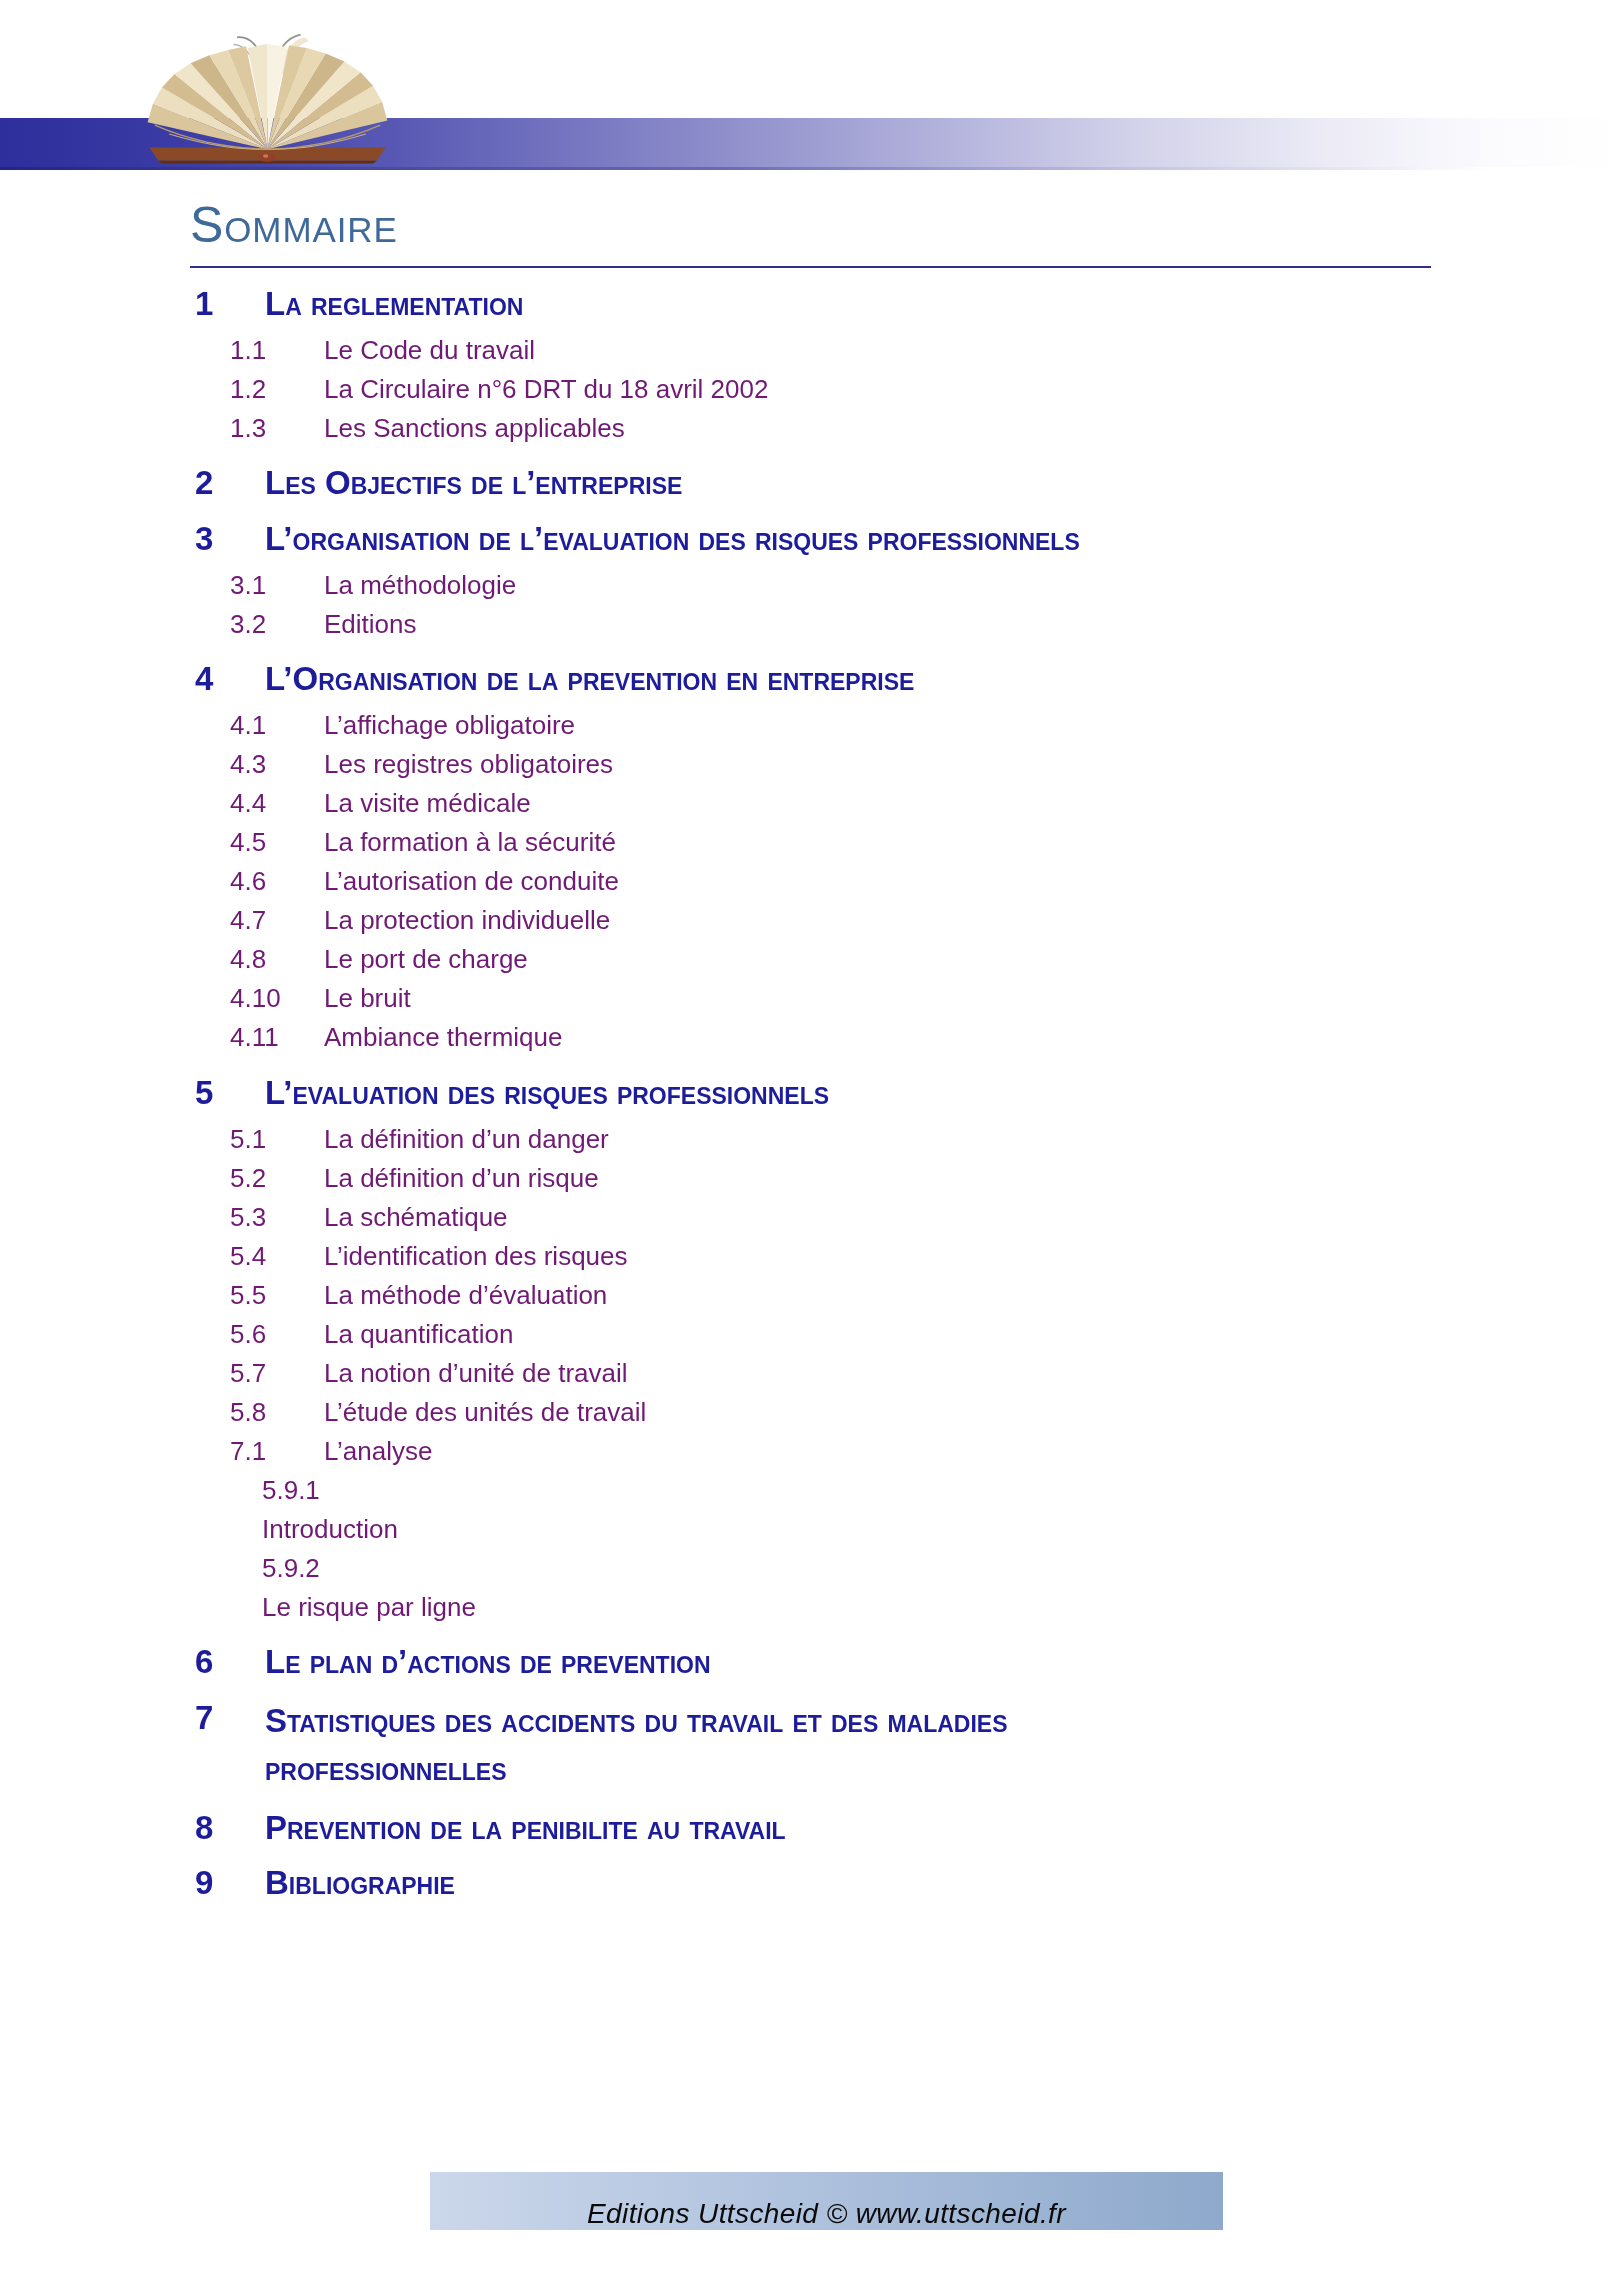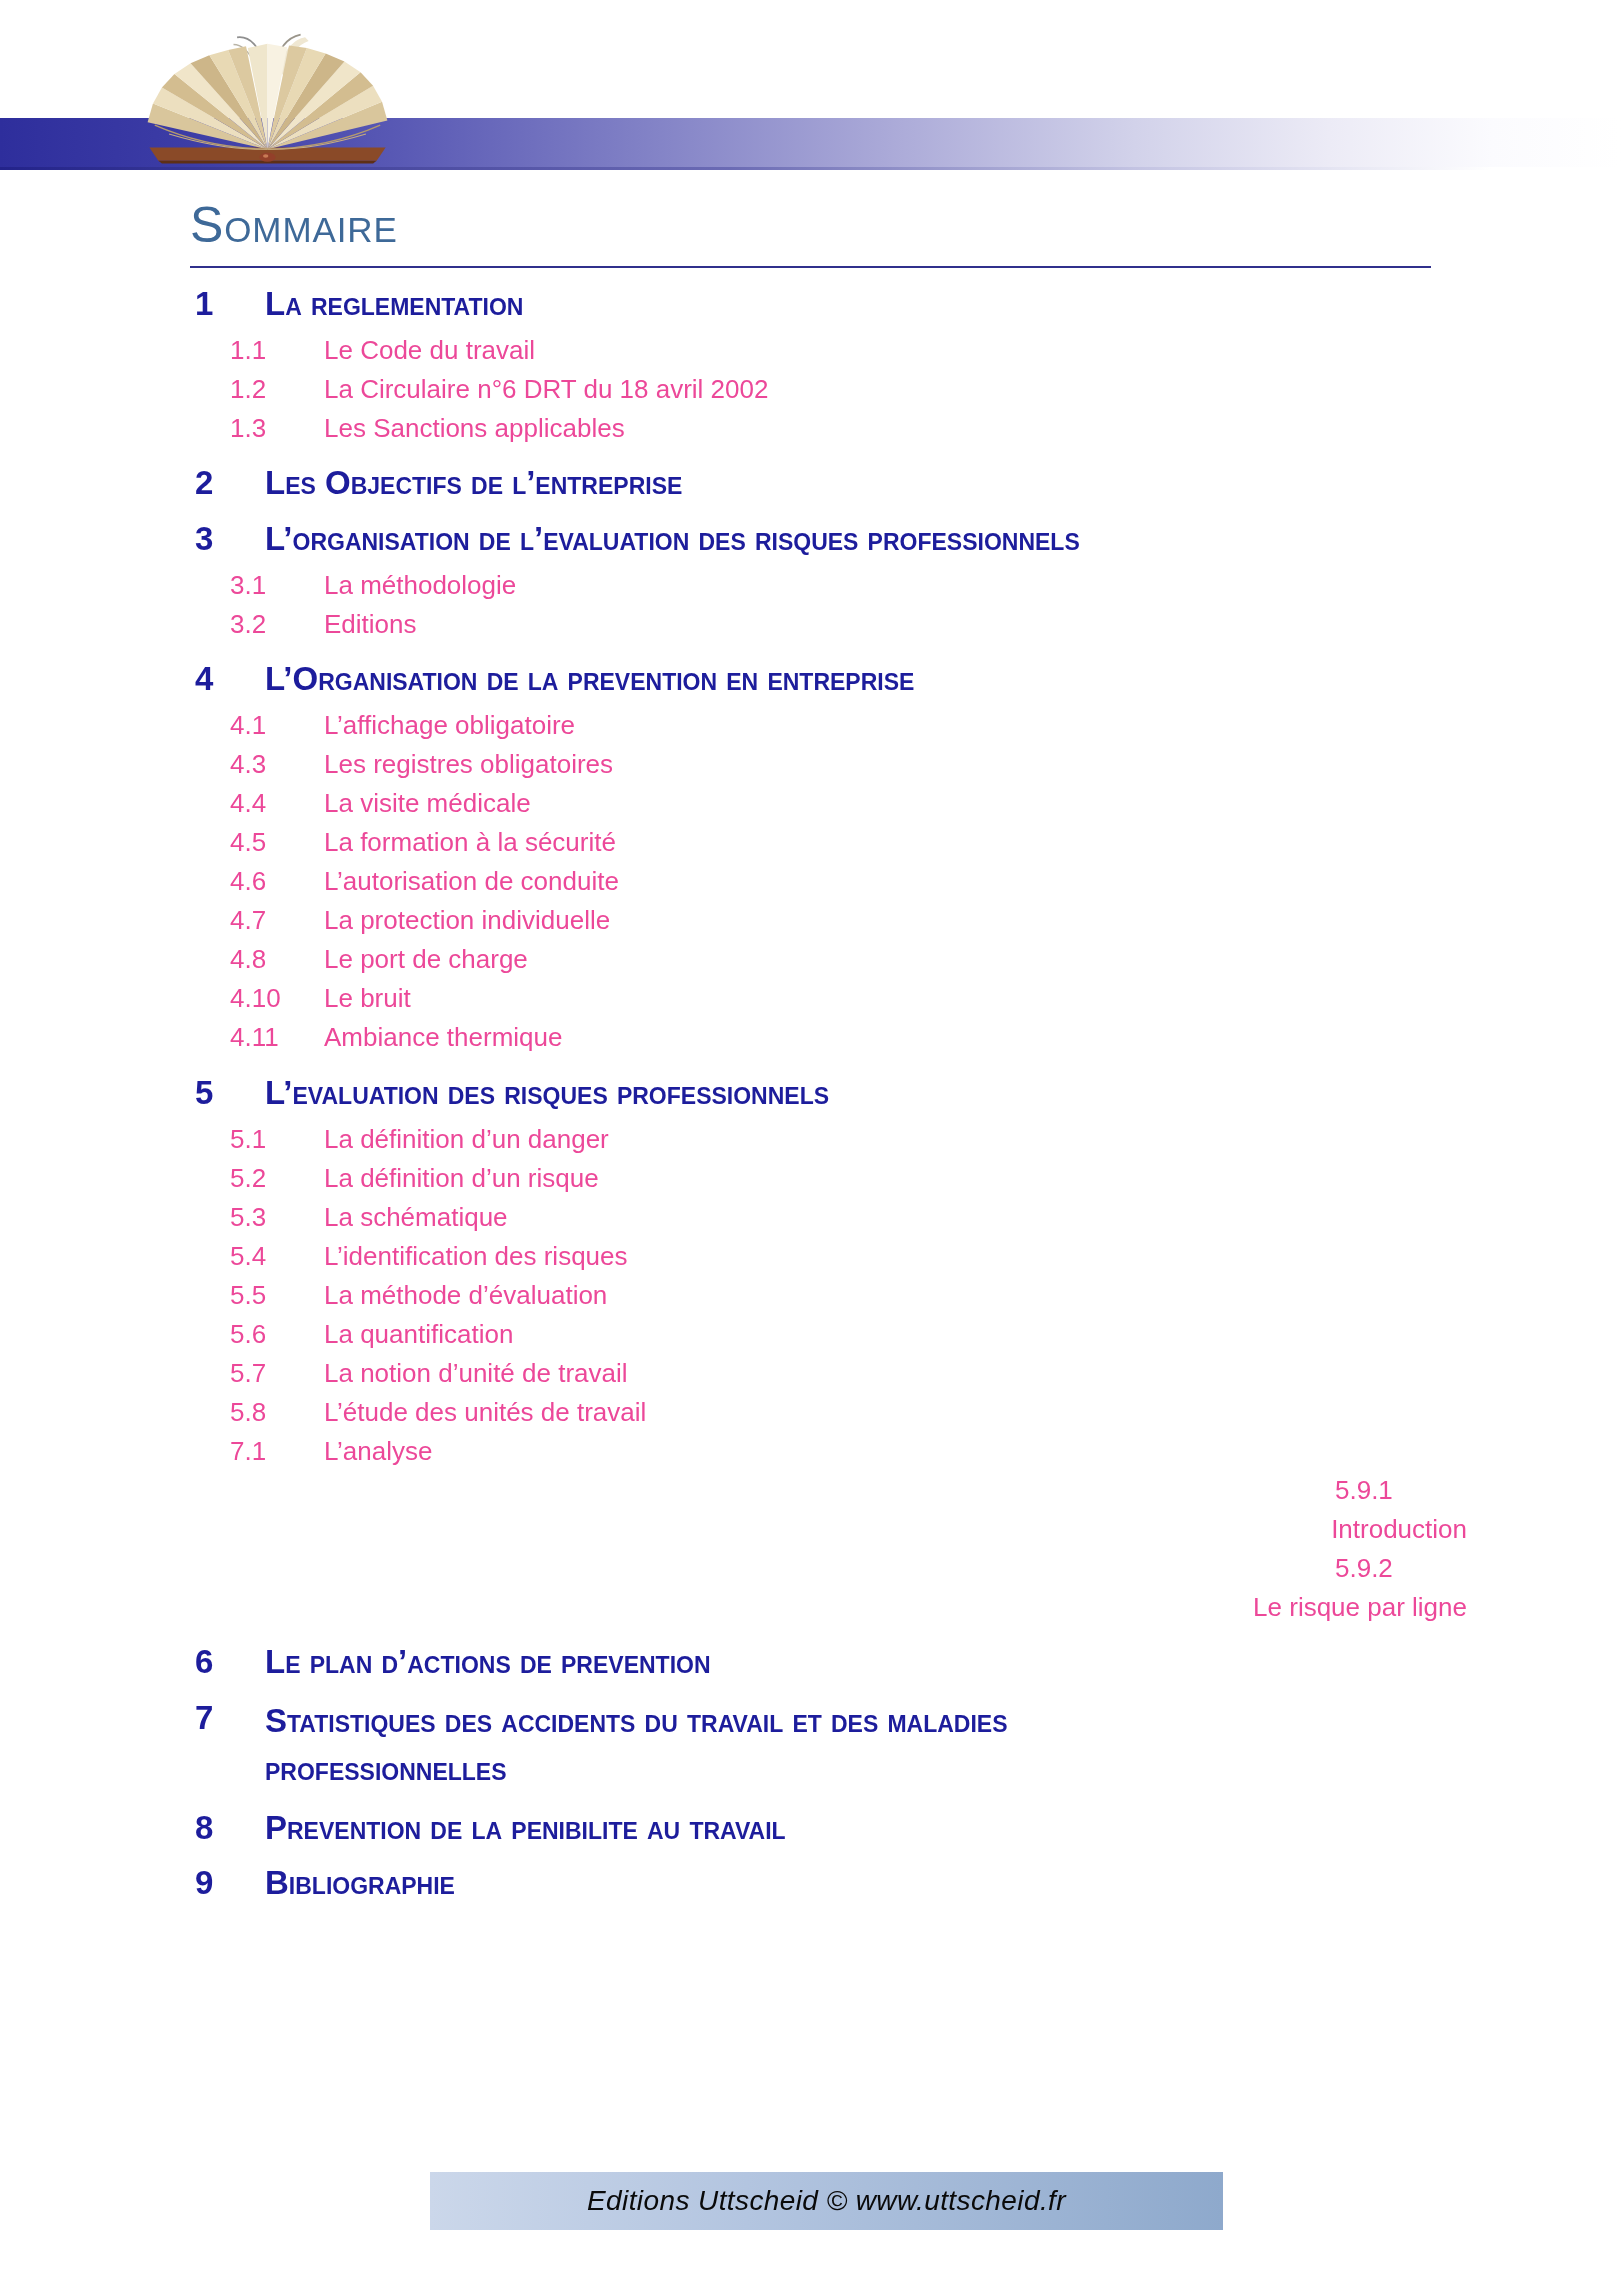--- a/index.html
+++ b/index.html
@@ -36,32 +36,32 @@
     display:flex;align-items:flex-start;
     color:#1d1d9c;font-weight:bold;font-size:33px;line-height:41px;
     margin:14.3px 0 7.2px 0;
   }
   .toc-h:first-child{margin-top:0;}
   .toc-h .num{flex:none;width:42px;}
   .toc-h .htext{font-variant:small-caps;margin-left:28px;}
   .toc-h .hline{display:inline;}
   .toc-h.two-line .hline{display:block;line-height:48px;}
   .toc-sub{
-    display:flex;align-items:flex-end;
-    color:#ec4899;font-size:26px;line-height:39px;
+    display:flex;align-items:flex-start;
+    color:#701a75;font-size:26px;line-height:39px;
     margin-left:35px;
   }
   .toc-sub .num{flex:none;width:94px;}
   .toc-sub.toc-sub3{margin-left:67px;flex-direction:column;}
   .toc-sub.toc-sub3 .num{width:132px;}
   
   .footer-band{
     position:absolute;left:430px;top:2172px;width:793px;height:58px;
     background:linear-gradient(to right,#cbd7ea 0%,#b3c5e0 40%,#8ea9cc 100%);
-    display:flex;align-items:center;justify-content:center;
+    display:flex;align-items:flex-end;justify-content:center;
   }
   .footer-band .footer-text{
     font-style:italic;font-size:28px;color:#0a0a0a;letter-spacing:0.4px;
   }
 </style>
 </head>
 <body>
 
 <div class="page">
 

